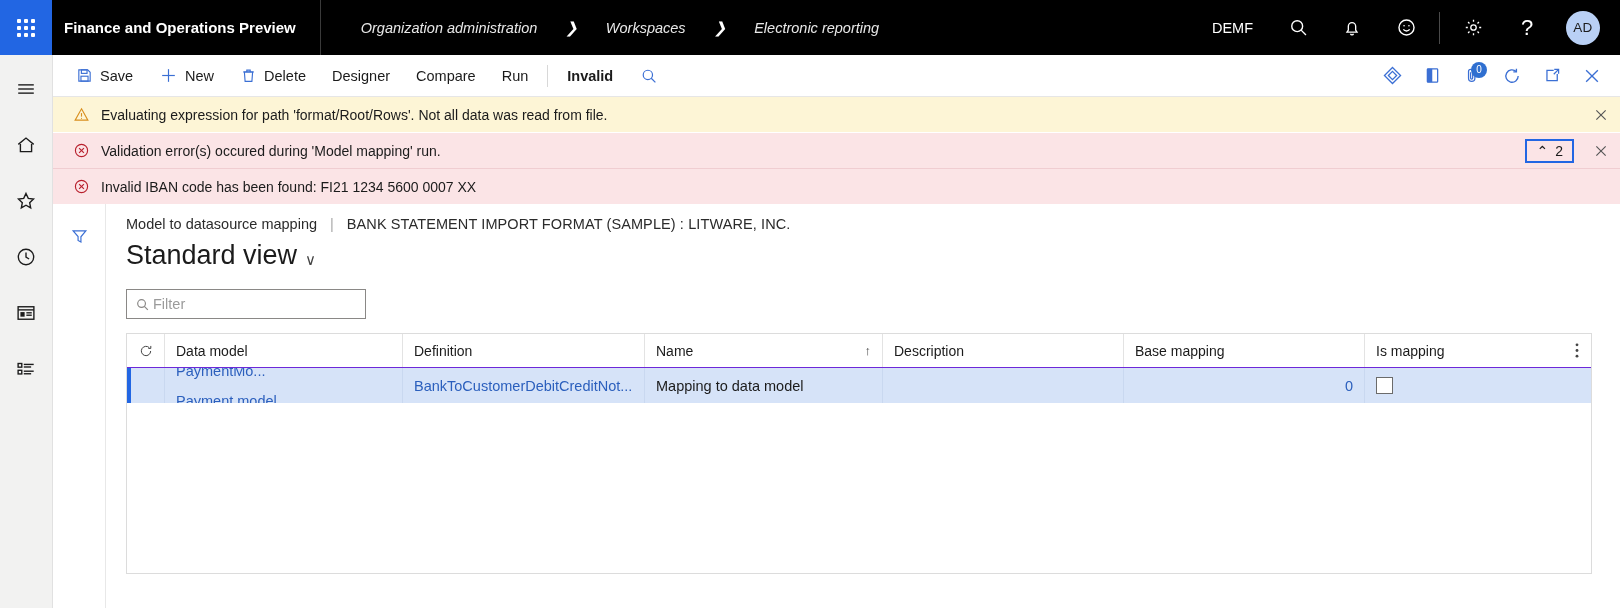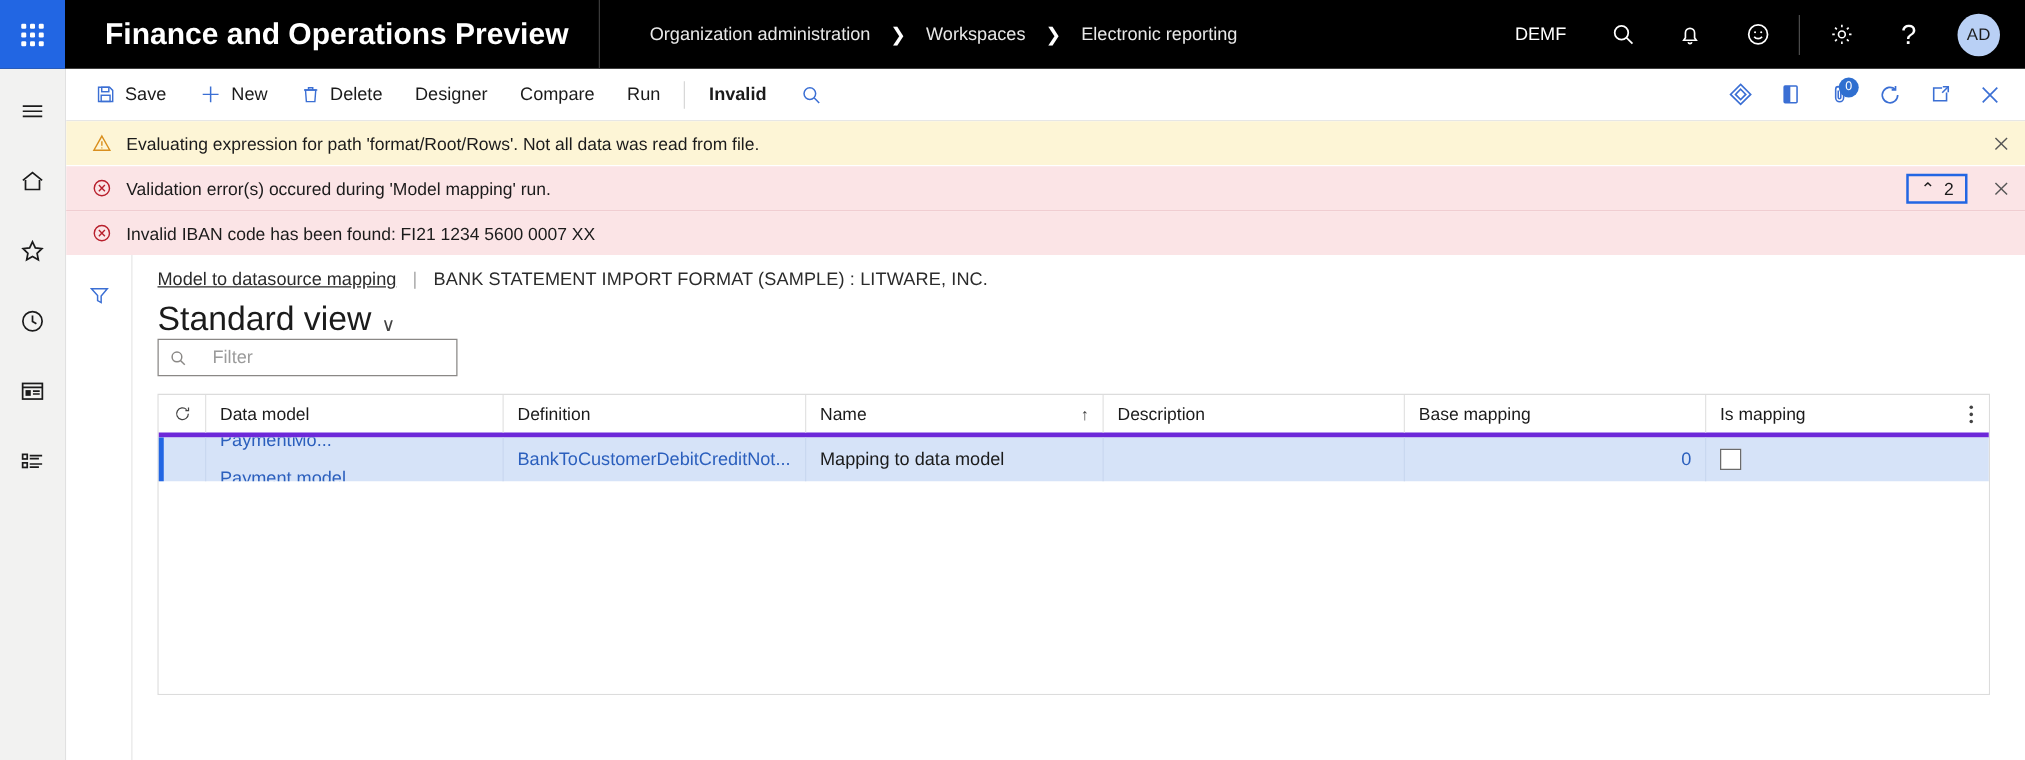--- a/index.html
+++ b/index.html
@@ -21,29 +21,29 @@
     display: flex; align-items: center; justify-content: center;
     cursor: pointer;
   }
   .waffle-grid {
     display: grid; grid-template-columns: repeat(3, 4px);
     grid-template-rows: repeat(3, 4px); gap: 3px;
   }
   .waffle-grid i { width: 4px; height: 4px; background: #fff; border-radius: 1px; display: block; }
 
   .app-title {
-    color: #fff; font-size: 24px; font-weight: bold;
-    padding: 0 24px 0 32px; height: 55px; line-height: 55px;
+    color: #fff; font-size: 15px; font-weight: bold;
+    padding: 0 24px 0 12px; height: 55px; line-height: 55px;
     white-space: nowrap;
   }
   .nav-sep { width: 1px; height: 55px; background: #3a3a3a; }
 
   .breadcrumb {
-    display: flex; align-items: center; gap: 0;
-    padding-left: 36px; color: #e8e8e8; font-size: 14.5px; white-space: nowrap;
+    display: flex; align-items: center; gap: 12px;
+    padding-left: 36px; color: #e8e8e8; font-size: 14.5px; white-space: nowrap; font-style: italic;
   }
   .breadcrumb .crumb { padding: 0 4px; cursor: pointer; }
   .breadcrumb .chev {
     display: inline-block; margin: 0 12px; color: #ffffff;
     font-size: 15px; font-weight: 300;
   }
 
   .topnav-right {
     margin-left: auto; display: flex; align-items: center; height: 55px;
     padding-right: 14px;
@@ -131,49 +131,49 @@
 
   
   .pagebody { flex: 1; display: flex; min-height: 0; }
   .filterrail {
     width: 53px; flex: none; border-right: 1px solid #e8e8e8;
     display: flex; justify-content: center; padding-top: 12px;
   }
   .pagemain { flex: 1; min-width: 0; padding-left: 20px; padding-top: 12px; }
 
   .pagehdr { font-size: 14.5px; color: #2b2b2b; display: flex; align-items: baseline; gap: 0; }
-  .pagehdr .p1 { color: #2b2b2b; text-decoration: underline; }
+  .pagehdr .p1 { color: #2b2b2b; }
   .pagehdr .pbar { margin: 0 13px; color: #aaa; }
   .pagehdr .p2 { color: #2b2b2b; letter-spacing: .1px; }
 
   .viewsel {
     display: flex; align-items: center; gap: 8px; margin-top: 8px;
     font-size: 27px; color: #1b1b1b; cursor: pointer; width: max-content;
   }
   .viewsel .cv { font-size: 15px; color: #444; margin-top: 8px; }
 
   .filterbox {
-    width: 240px; height: 30px;
+    margin-top: 18px; width: 240px; height: 30px;
     border: 1px solid #8a8886; background: #fff;
-    display: flex; align-items: center; padding: 0 8px; gap: 20px;
+    display: flex; align-items: center; padding: 0 8px; gap: 3px;
   }
   .filterbox .fic { color: #8a8886; display: flex; }
   .filterbox input {
     border: none; outline: none; font-size: 14.5px; color: #1b1b1b;
     font-family: "Liberation Sans", sans-serif; width: 100%; background: transparent;
   }
   .filterbox input::placeholder { color: #9b9b9b; }
 
   
   .grid {
     margin-top: 14px; margin-right: 28px;
     border: 1px solid #dcdcdc; background: #fff;
     height: 241px; display: flex; flex-direction: column;
   }
-  .grid-head { display: flex; height: 34px; border-bottom: 4px solid #6d28d9; background: #fff; }
+  .grid-head { display: flex; height: 34px; border-bottom: 1px solid #6d28d9; background: #fff; }
   .gh {
     display: flex; align-items: center; font-size: 14px; color: #1b1b1b;
     border-right: 1px solid #e3e3e3; padding: 0 11px; position: relative;
     cursor: pointer; white-space: nowrap; overflow: hidden;
   }
   .gh .sortarrow { margin-left: auto; color: #444; font-size: 13px; }
   .gh.refreshcell { justify-content: center; padding: 0; color: #444; }
   .gh.last { border-right: none; flex: 1; }
   .grid-opts {
     width: 28px; display: flex; align-items: center; justify-content: center;

